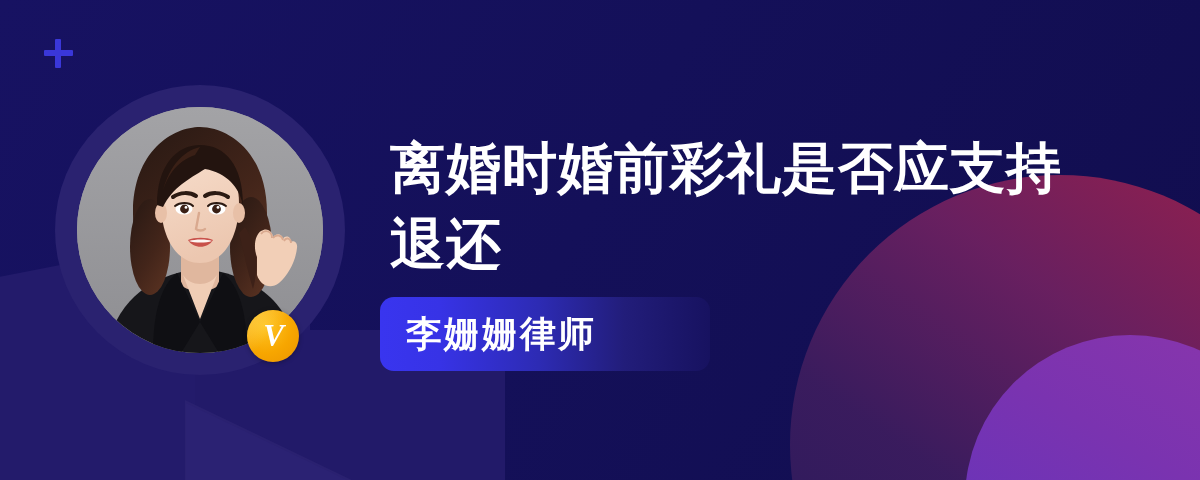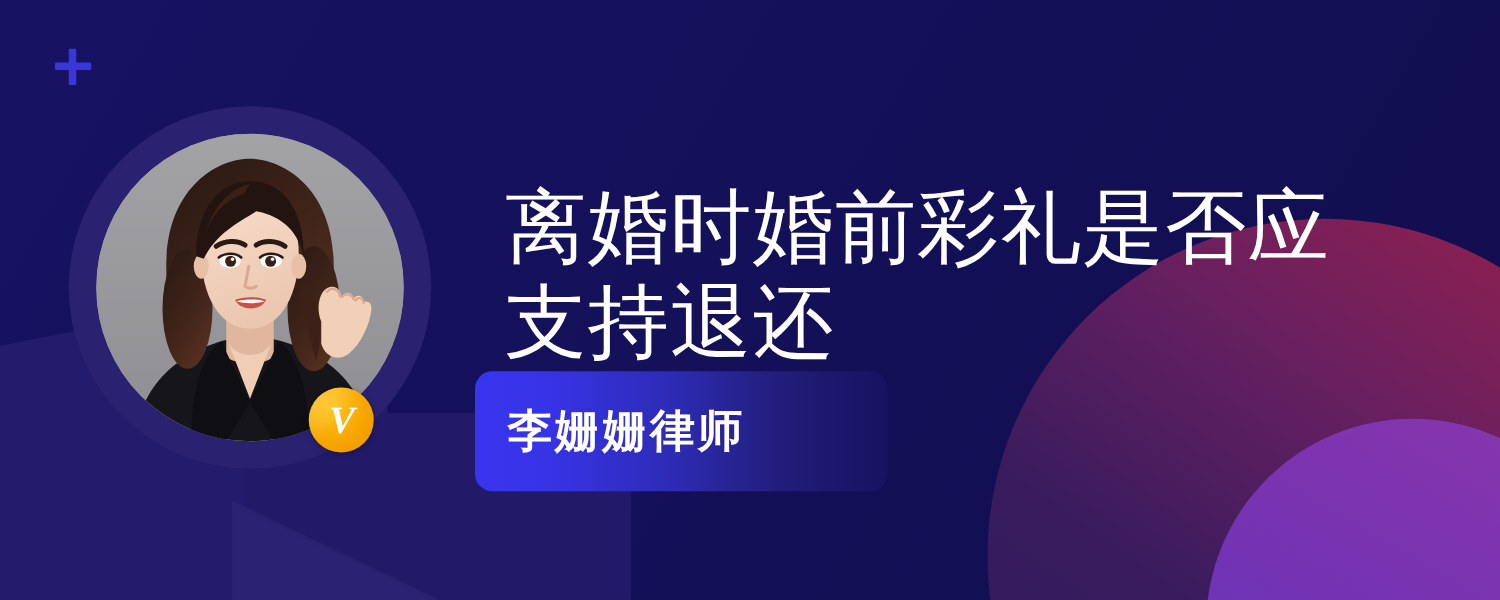--- a/index.html
+++ b/index.html
@@ -167,35 +167,35 @@
   }
 
   
   .content {
     position: absolute;
     left: 388px;
     top: 128px;
     width: 700px;
   }
   .headline {
-    margin: 16px;
+    margin: 2px;
     color: #ffffff;
-    font-size: 65px;
-    font-weight: 400;
+    font-size: 55px;
+    font-weight: 700;
     line-height: 76px;
     letter-spacing: 1px;
     max-width: 680px;
   }
 
   .name-button {
     position: absolute;
     left: 380px;
     top: 297px;
     width: 330px;
-    height: 96px;
+    height: 74px;
     border: 0;
     border-radius: 14px;
     background: linear-gradient(90deg, #3935ef 0%, #3733e6 18%, #2d2bb4 48%, #221d7a 74%, #171260 100%);
     color: #ffffff;
     font-family: "Liberation Sans", "DejaVu Sans", sans-serif;
     font-size: 36px;
     font-weight: 700;
     letter-spacing: 2px;
     text-align: left;
     padding: 0 0 0 26px;

